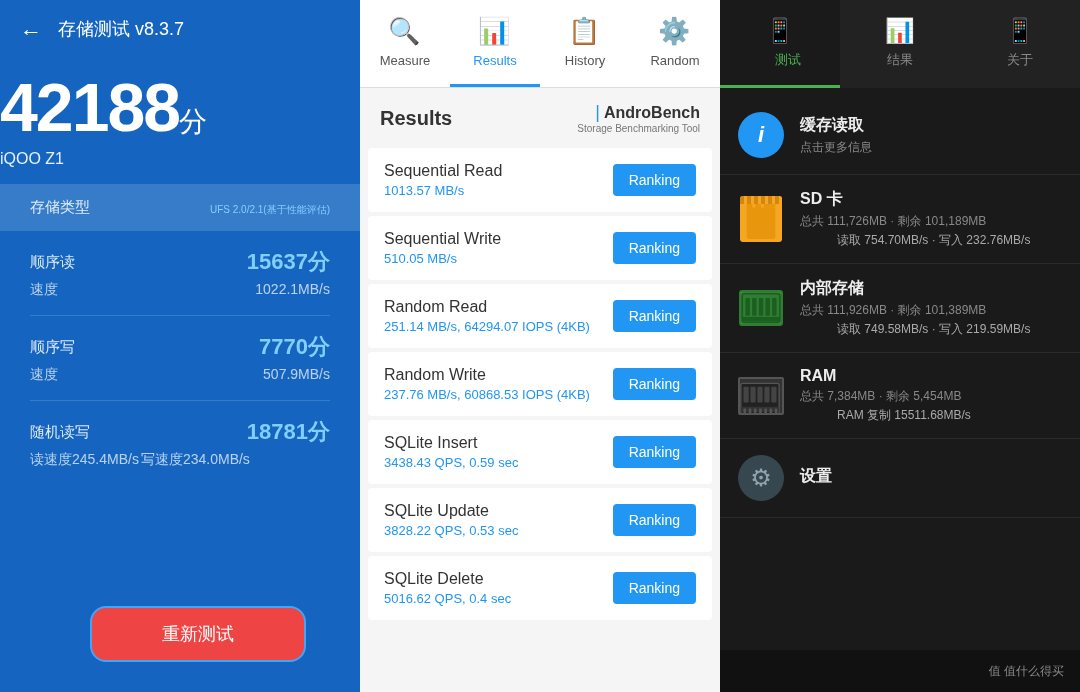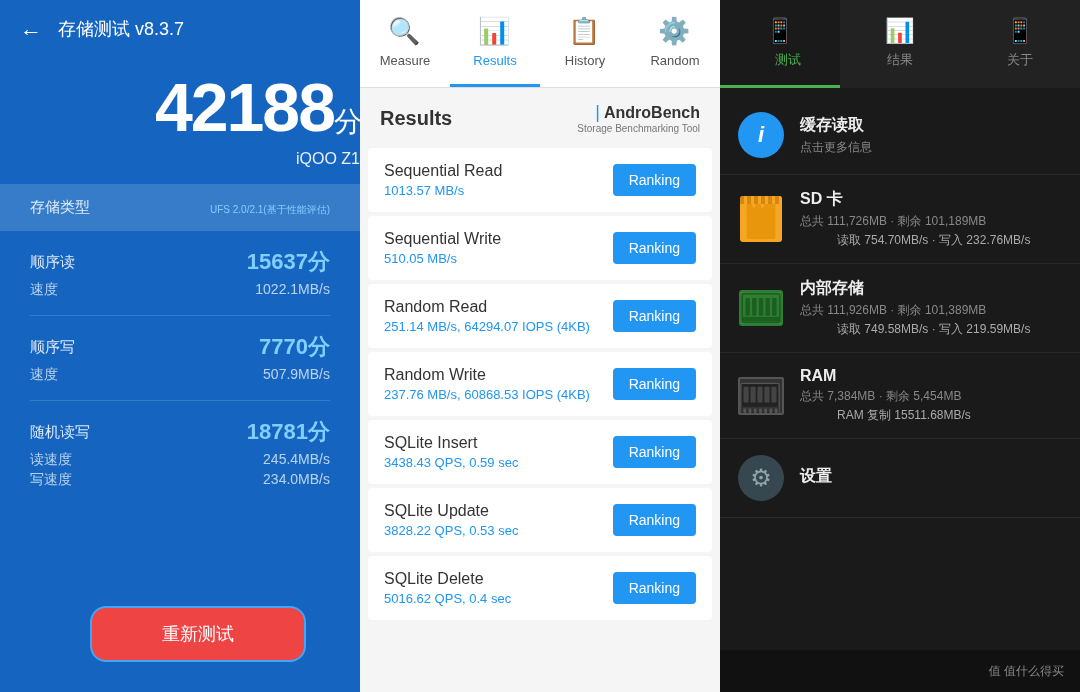--- a/index.html
+++ b/index.html
@@ -25,21 +25,21 @@
       color: white;
     }
     .app-title {
       font-size: 18px;
       color: white;
       font-weight: 500;
     }
     .score-section {
       display: flex;
       flex-direction: column;
-      align-items: flex-end;
+      align-items: flex-start;
       padding: 10px 0 16px;
     }
     .main-score {
       font-size: 68px;
       font-weight: bold;
       color: white;
       letter-spacing: -2px;
     }
     .score-unit {
       font-size: 28px;
@@ -340,21 +340,21 @@
         <span class="metric-speed">速度</span>
         <span class="metric-speed">507.9MB/s</span>
       </div>
     </div>
 
     <div class="metric-row">
       <div class="metric-header">
         <span class="metric-name">随机读写</span>
         <span class="metric-score">18781分</span>
       </div>
-      <div style="display:flex; flex-direction:column; gap:2px;">
+      <div style="display:flex; flex-direction:row; gap:2px;">
         <div style="display:flex; justify-content:space-between;">
           <span class="metric-speed">读速度</span>
           <span class="metric-speed">245.4MB/s</span>
         </div>
         <div style="display:flex; justify-content:space-between;">
           <span class="metric-speed">写速度</span>
           <span class="metric-speed">234.0MB/s</span>
         </div>
       </div>
     </div>

